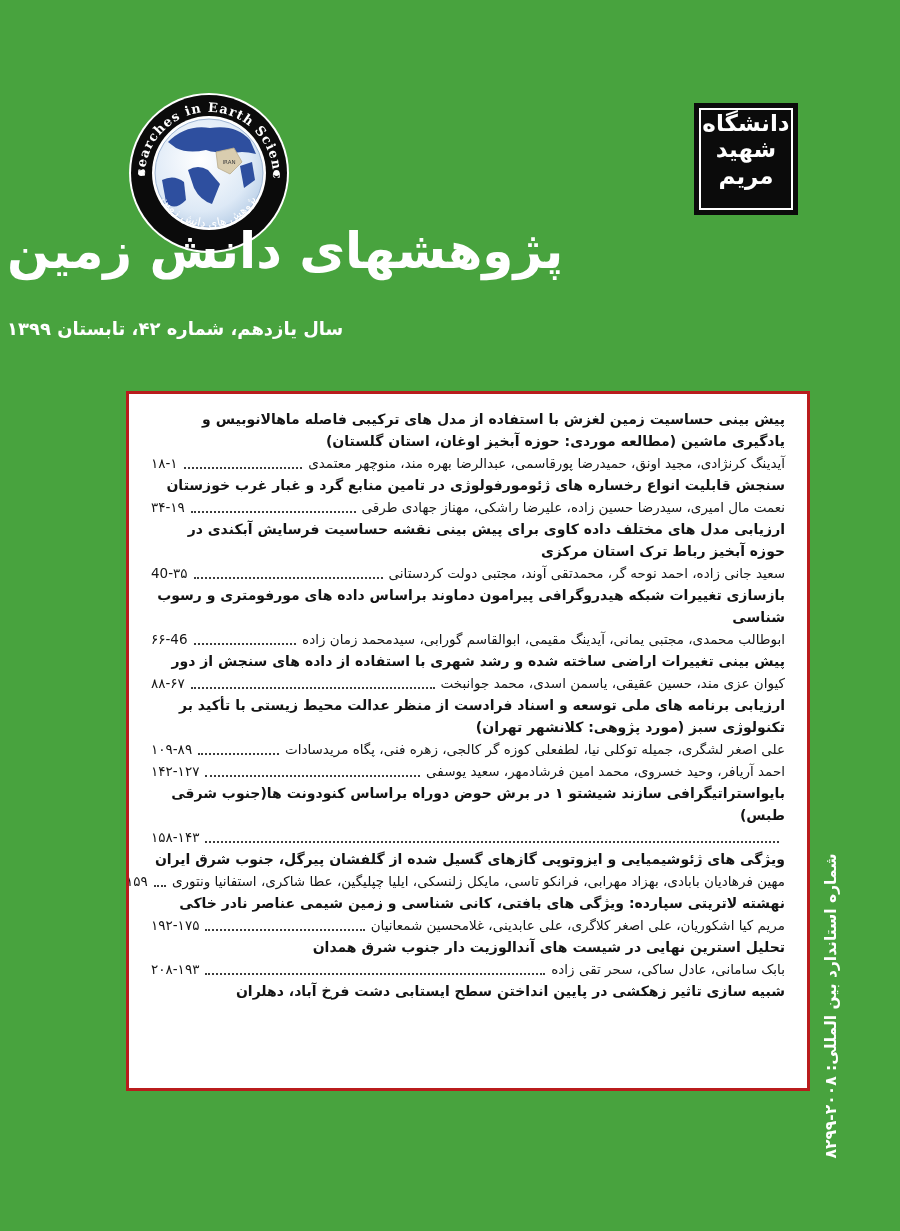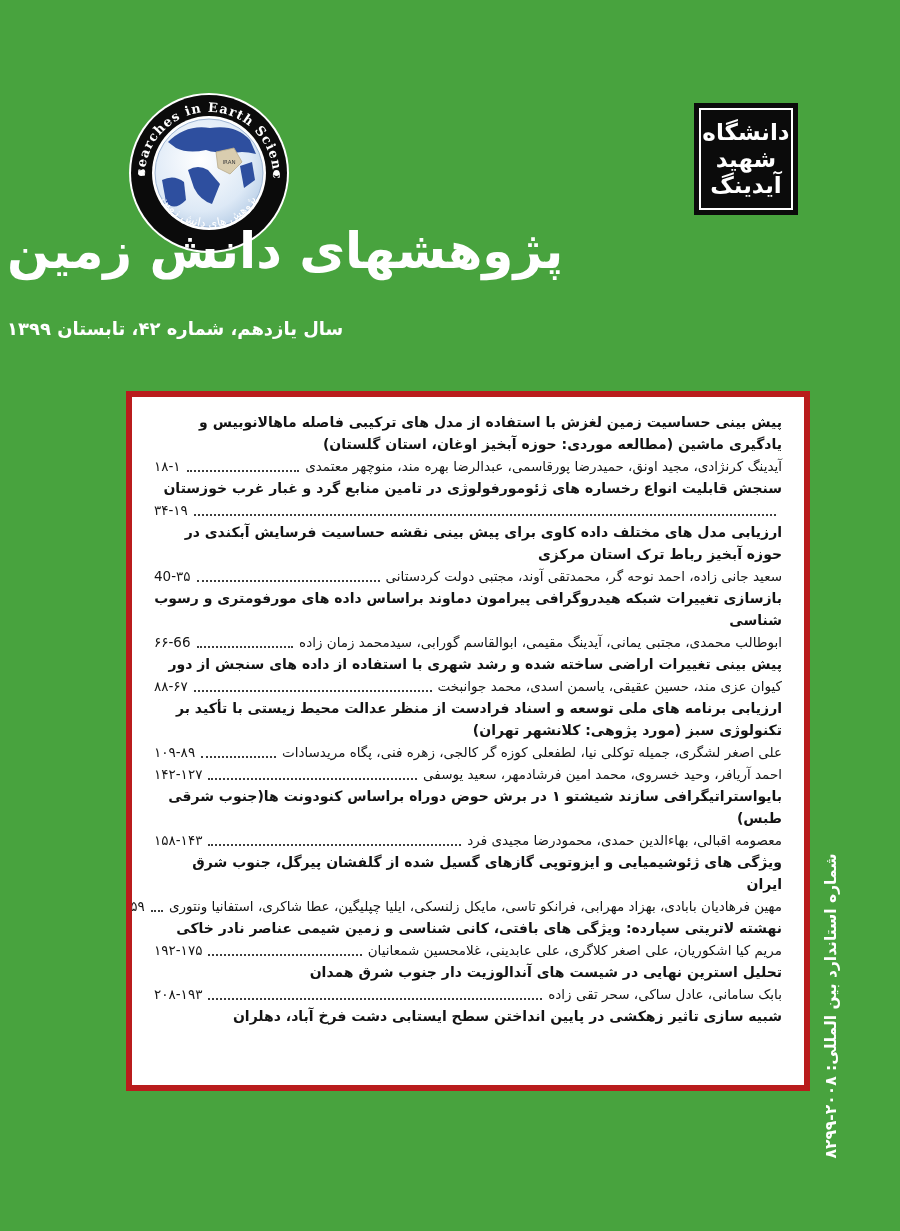--- a/index.html
+++ b/index.html
@@ -14,41 +14,41 @@
   
   .journal-logo { position:absolute; left:128px; top:92px; width:162px; height:162px; }
 
   
   .uni-logo {
     position:absolute; left:694px; top:103px; width:104px; height:112px;
     background:#0b0b0b; box-sizing:border-box; padding:5px;
   }
   .uni-logo-inner {
     border:2px solid #fff; height:100%; box-sizing:border-box;
-    display:flex; flex-direction:column; justify-content:center;
+    display:flex; flex-direction:column; justify-content:flex-start;
     color:#fff; text-align:center; font-weight:bold;
     font-size:23px; line-height:1.15; direction:rtl;
   }
 
   
   .journal-title {
     position:absolute; top:222px; left:7px; width:100%;
     text-align:left; direction:rtl;
     color:#fff; font-weight:bold; font-size:50px; letter-spacing:1px;
   }
   .issue-line {
     position:absolute; top:318px; left:7px; width:100%;
     text-align:left; direction:rtl;
     color:#fff; font-weight:bold; font-size:18px;
   }
 
   
   .toc-box {
     position:absolute; left:126px; top:391px; width:684px; height:700px;
-    background:#fff; border:6px solid #b91c1c; box-sizing:border-box;
+    background:#fff; border:3px solid #b91c1c; box-sizing:border-box;
     padding:14px 22px 10px 22px;
     direction:rtl; color:#141414; overflow:hidden;
   }
   .entry { margin:0; }
   .entry-title  { font-size:14px; font-weight:bold; line-height:22px; }
   .author-row   { display:flex; align-items:flex-end; font-size:13.5px; line-height:22px; }
   .entry-authors{ white-space:nowrap; }
   .dots { flex:1 1 auto; min-width:12px; border-bottom:2px dotted #3c3c3c; margin:0 6px 5px 6px; }
   .entry-pages  { white-space:nowrap; }
 
@@ -94,61 +94,62 @@
     </text>
     <circle cx="13.5" cy="81" r="3" fill="#ffffff"></circle>
     <circle cx="148.5" cy="81" r="3" fill="#ffffff"></circle>
   </svg>
 </div>
 
 <div class="uni-logo">
   <div class="uni-logo-inner">
     <div>دانشگاه</div>
     <div>شهید</div>
-    <div>آیدینگ</div>
+    <div>مریم</div>
   </div>
 </div>
 
 <div class="journal-title">پژوهشهای دانش زمین</div>
 <div class="issue-line">سال یازدهم، شماره ۴۲، تابستان ۱۳۹۹</div>
 
 <div class="toc-box">
   <div id="toc-entries">
   <div class="entry">
     <div class="entry-title">پیش بینی حساسیت زمین لغزش با استفاده از مدل های ترکیبی فاصله ماهالانوبیس و یادگیری ماشین (مطالعه موردی: حوزه آبخیز اوغان، استان گلستان)</div>
     <div class="author-row">
       <span class="entry-authors">آیدینگ کرنژادی، مجید اونق، حمیدرضا پورقاسمی، عبدالرضا بهره مند، منوچهر معتمدی</span>
       <span class="dots"></span>
       <span class="entry-pages">۱۸-۱</span>
     </div>
   </div>
 
   <div class="entry">
     <div class="entry-title">سنجش قابلیت انواع رخساره های ژئومورفولوژی در تامین منابع گرد و غبار غرب خوزستان</div>
     <div class="author-row">
+      <span class="entry-authors">نعمت مال امیری، سیدرضا حسین زاده، علیرضا راشکی، مهناز جهادی طرقی</span>
       <span class="dots"></span>
       <span class="entry-pages">۳۴-۱۹</span>
     </div>
   </div>
 
   <div class="entry">
     <div class="entry-title">ارزیابی مدل های مختلف داده کاوی برای پیش بینی نقشه حساسیت فرسایش آبکندی در حوزه آبخیز رباط ترک استان مرکزی</div>
     <div class="author-row">
       <span class="entry-authors">سعید جانی زاده، احمد نوحه گر، محمدتقی آوند، مجتبی دولت کردستانی</span>
       <span class="dots"></span>
       <span class="entry-pages">40-۳۵</span>
     </div>
   </div>
 
   <div class="entry">
     <div class="entry-title">بازسازی تغییرات شبکه هیدروگرافی پیرامون دماوند براساس داده های مورفومتری و رسوب شناسی</div>
     <div class="author-row">
       <span class="entry-authors">ابوطالب محمدی، مجتبی یمانی، آیدینگ مقیمی، ابوالقاسم گورابی، سیدمحمد زمان زاده</span>
       <span class="dots"></span>
-      <span class="entry-pages">۶۶-66</span>
+      <span class="entry-pages">۶۶-46</span>
     </div>
   </div>
 
   <div class="entry">
     <div class="entry-title">پیش بینی تغییرات اراضی ساخته شده و رشد شهری با استفاده از داده های سنجش از دور</div>
     <div class="author-row">
       <span class="entry-authors">کیوان عزی مند، حسین عقیقی، یاسمن اسدی، محمد جوانبخت</span>
       <span class="dots"></span>
       <span class="entry-pages">۸۸-۶۷</span>
     </div>
@@ -168,21 +169,20 @@
     <div class="author-row">
       <span class="entry-authors">احمد آریافر، وحید خسروی، محمد امین فرشادمهر، سعید یوسفی</span>
       <span class="dots"></span>
       <span class="entry-pages">۱۴۲-۱۲۷</span>
     </div>
   </div>
 
   <div class="entry">
     <div class="entry-title">بایواستراتیگرافی سازند شیشتو ۱ در برش حوض دوراه براساس کنودونت ها(جنوب شرقی طبس)</div>
     <div class="author-row">
-      <span class="entry-authors">معصومه اقبالی، بهاءالدین حمدی، محمودرضا مجیدی فرد</span>
       <span class="dots"></span>
       <span class="entry-pages">۱۵۸-۱۴۳</span>
     </div>
   </div>
 
   <div class="entry">
     <div class="entry-title">ویژگی های ژئوشیمیایی و ایزوتوپی گازهای گسیل شده از گلفشان پیرگل، جنوب شرق ایران</div>
     <div class="author-row">
       <span class="entry-authors">مهین فرهادیان بابادی، بهزاد مهرابی، فرانکو تاسی، مایکل زلنسکی، ایلیا چپلیگین، عطا شاکری، استفانیا ونتوری</span>
       <span class="dots"></span>

